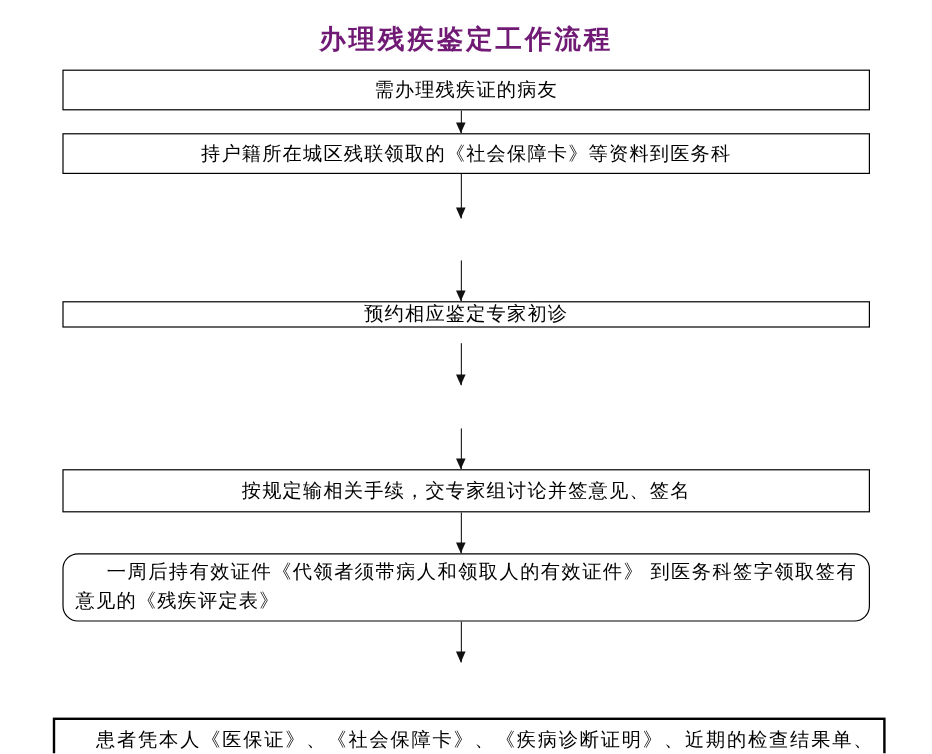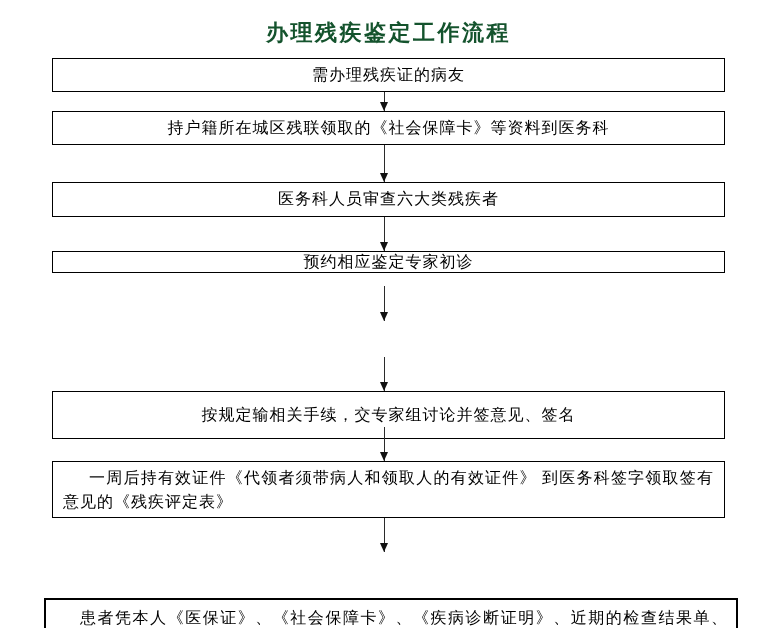--- a/index.html
+++ b/index.html
@@ -14,21 +14,21 @@
   }
   .title {
     position: absolute;
     top: 18px;
     left: 0;
     right: 0;
     text-align: center;
     font-size: 22px;
     font-weight: bold;
     letter-spacing: 2.5px;
-    color: #14532d;
+    color: #701a75;
   }
   .box {
     position: absolute;
     left: 52px;
     width: 673px;
     border: 1px solid #000000;
     box-sizing: border-box;
     background: #ffffff;
     font-size: 16px;
     letter-spacing: 1px;
@@ -37,21 +37,21 @@
   .box.center {
     display: flex;
     align-items: center;
     justify-content: center;
     text-align: center;
   }
   .box.para {
     display: block;
     padding: 4px 10px;
   }
-  .box.b7 { line-height: 24px; }
+  .box.b7 { line-height: 24px; border-radius: 13px; }
   .box.b8 {
     left: 44px;
     width: 694px;
     border-width: 2px;
     line-height: 28px;
     padding: 4px 8px;
     margin-top: 46px;
   }
   .pline { text-align: left; }
   .pline.first {
@@ -88,33 +88,30 @@
   <div class="box center" style="top:58px;height:34px">
     <span>需办理残疾证的病友</span>
   </div>
   <div class="arrow" style="top:92px;height:19px"></div>
 
   <div class="box center" style="top:111px;height:34px">
     <span>持户籍所在城区残联领取的《社会保障卡》等资料到医务科</span>
   </div>
   <div class="arrow" style="top:145px;height:37px"></div>
 
-  <div class="box center" style="top:182px;height:35px">
-    <span>医务科人员审查六大类残疾者</span>
-  </div>
   <div class="arrow" style="top:217px;height:34px"></div>
 
   <div class="box center" style="top:251px;height:22px">
     <span>预约相应鉴定专家初诊</span>
   </div>
   <div class="arrow" style="top:286px;height:35px"></div>
 
   <div class="arrow" style="top:357px;height:34px"></div>
 
-  <div class="box center" style="top:391px;height:48px">
+  <div class="box center" style="top:391px;height:36px">
     <span>按规定输相关手续，交专家组讨论并签意见、签名</span>
   </div>
   <div class="arrow" style="top:427px;height:34px"></div>
 
   <div class="box para b7" style="top:461px;height:57px">
     <div class="pline first">一周后持有效证件《代领者须带病人和领取人的有效证件》 到医务科签字领取签有</div>
     <div class="pline">意见的《残疾评定表》</div>
   </div>
   <div class="arrow" style="top:518px;height:34px"></div>
 

